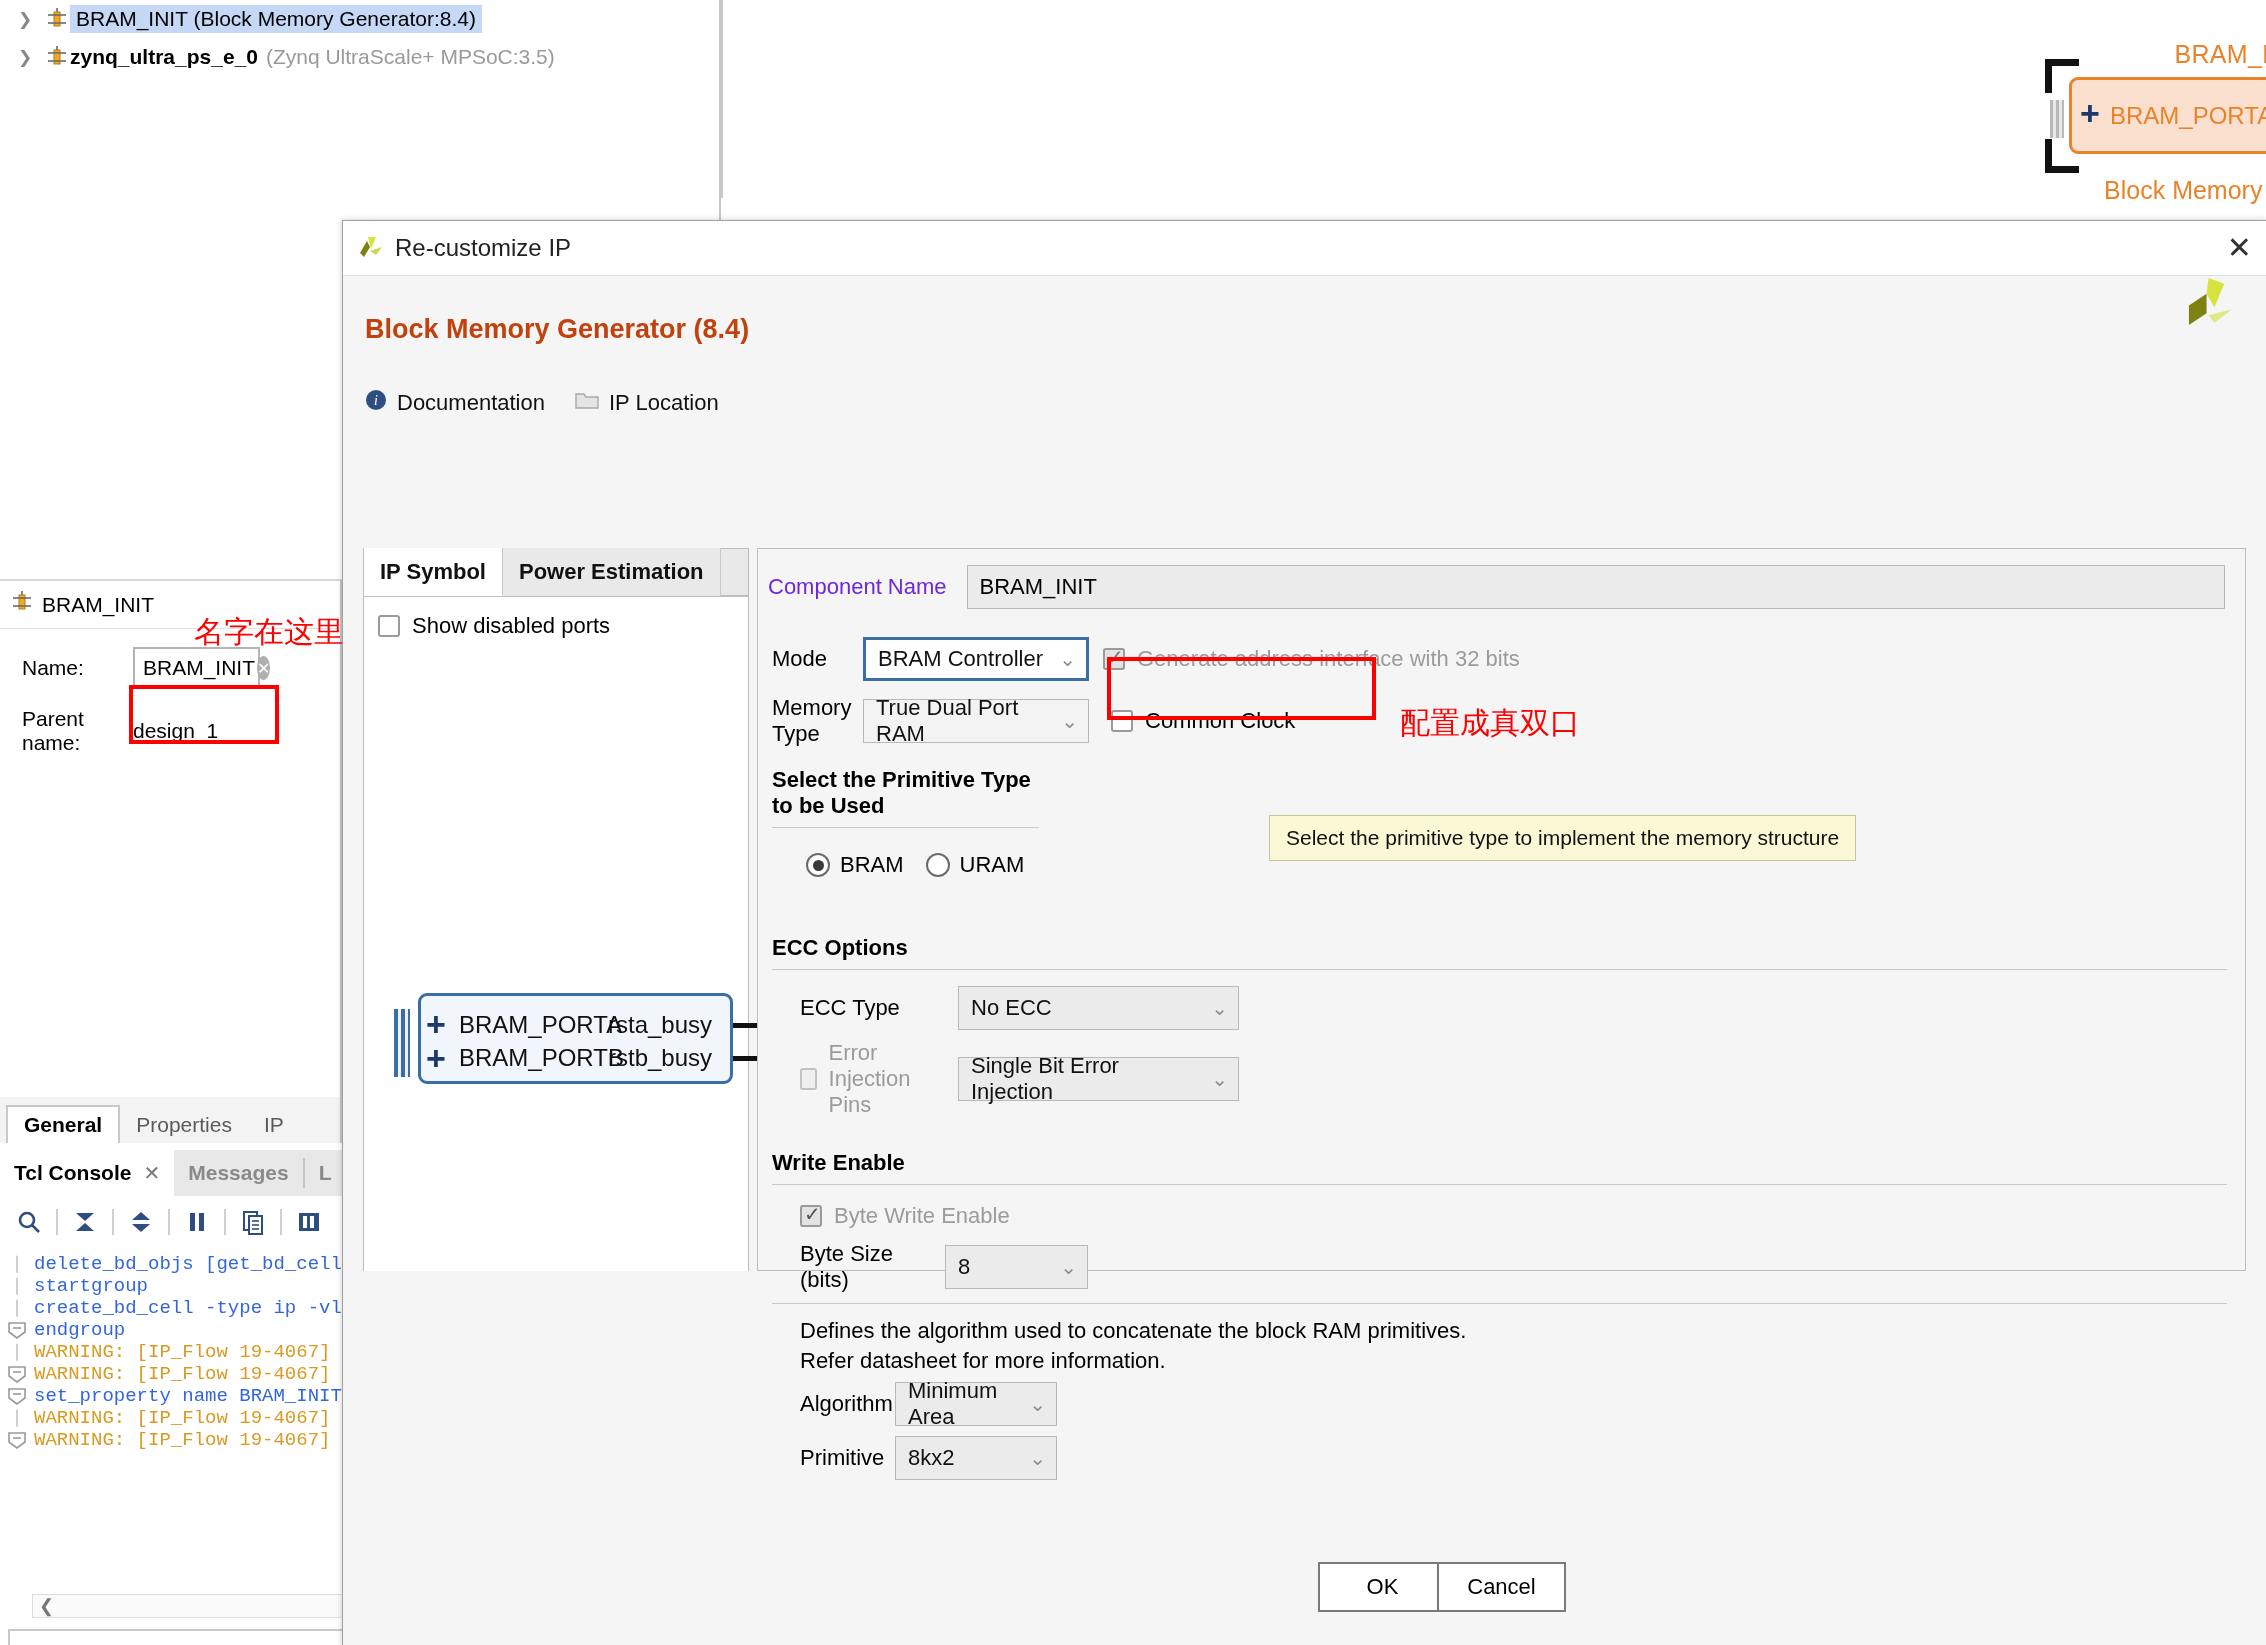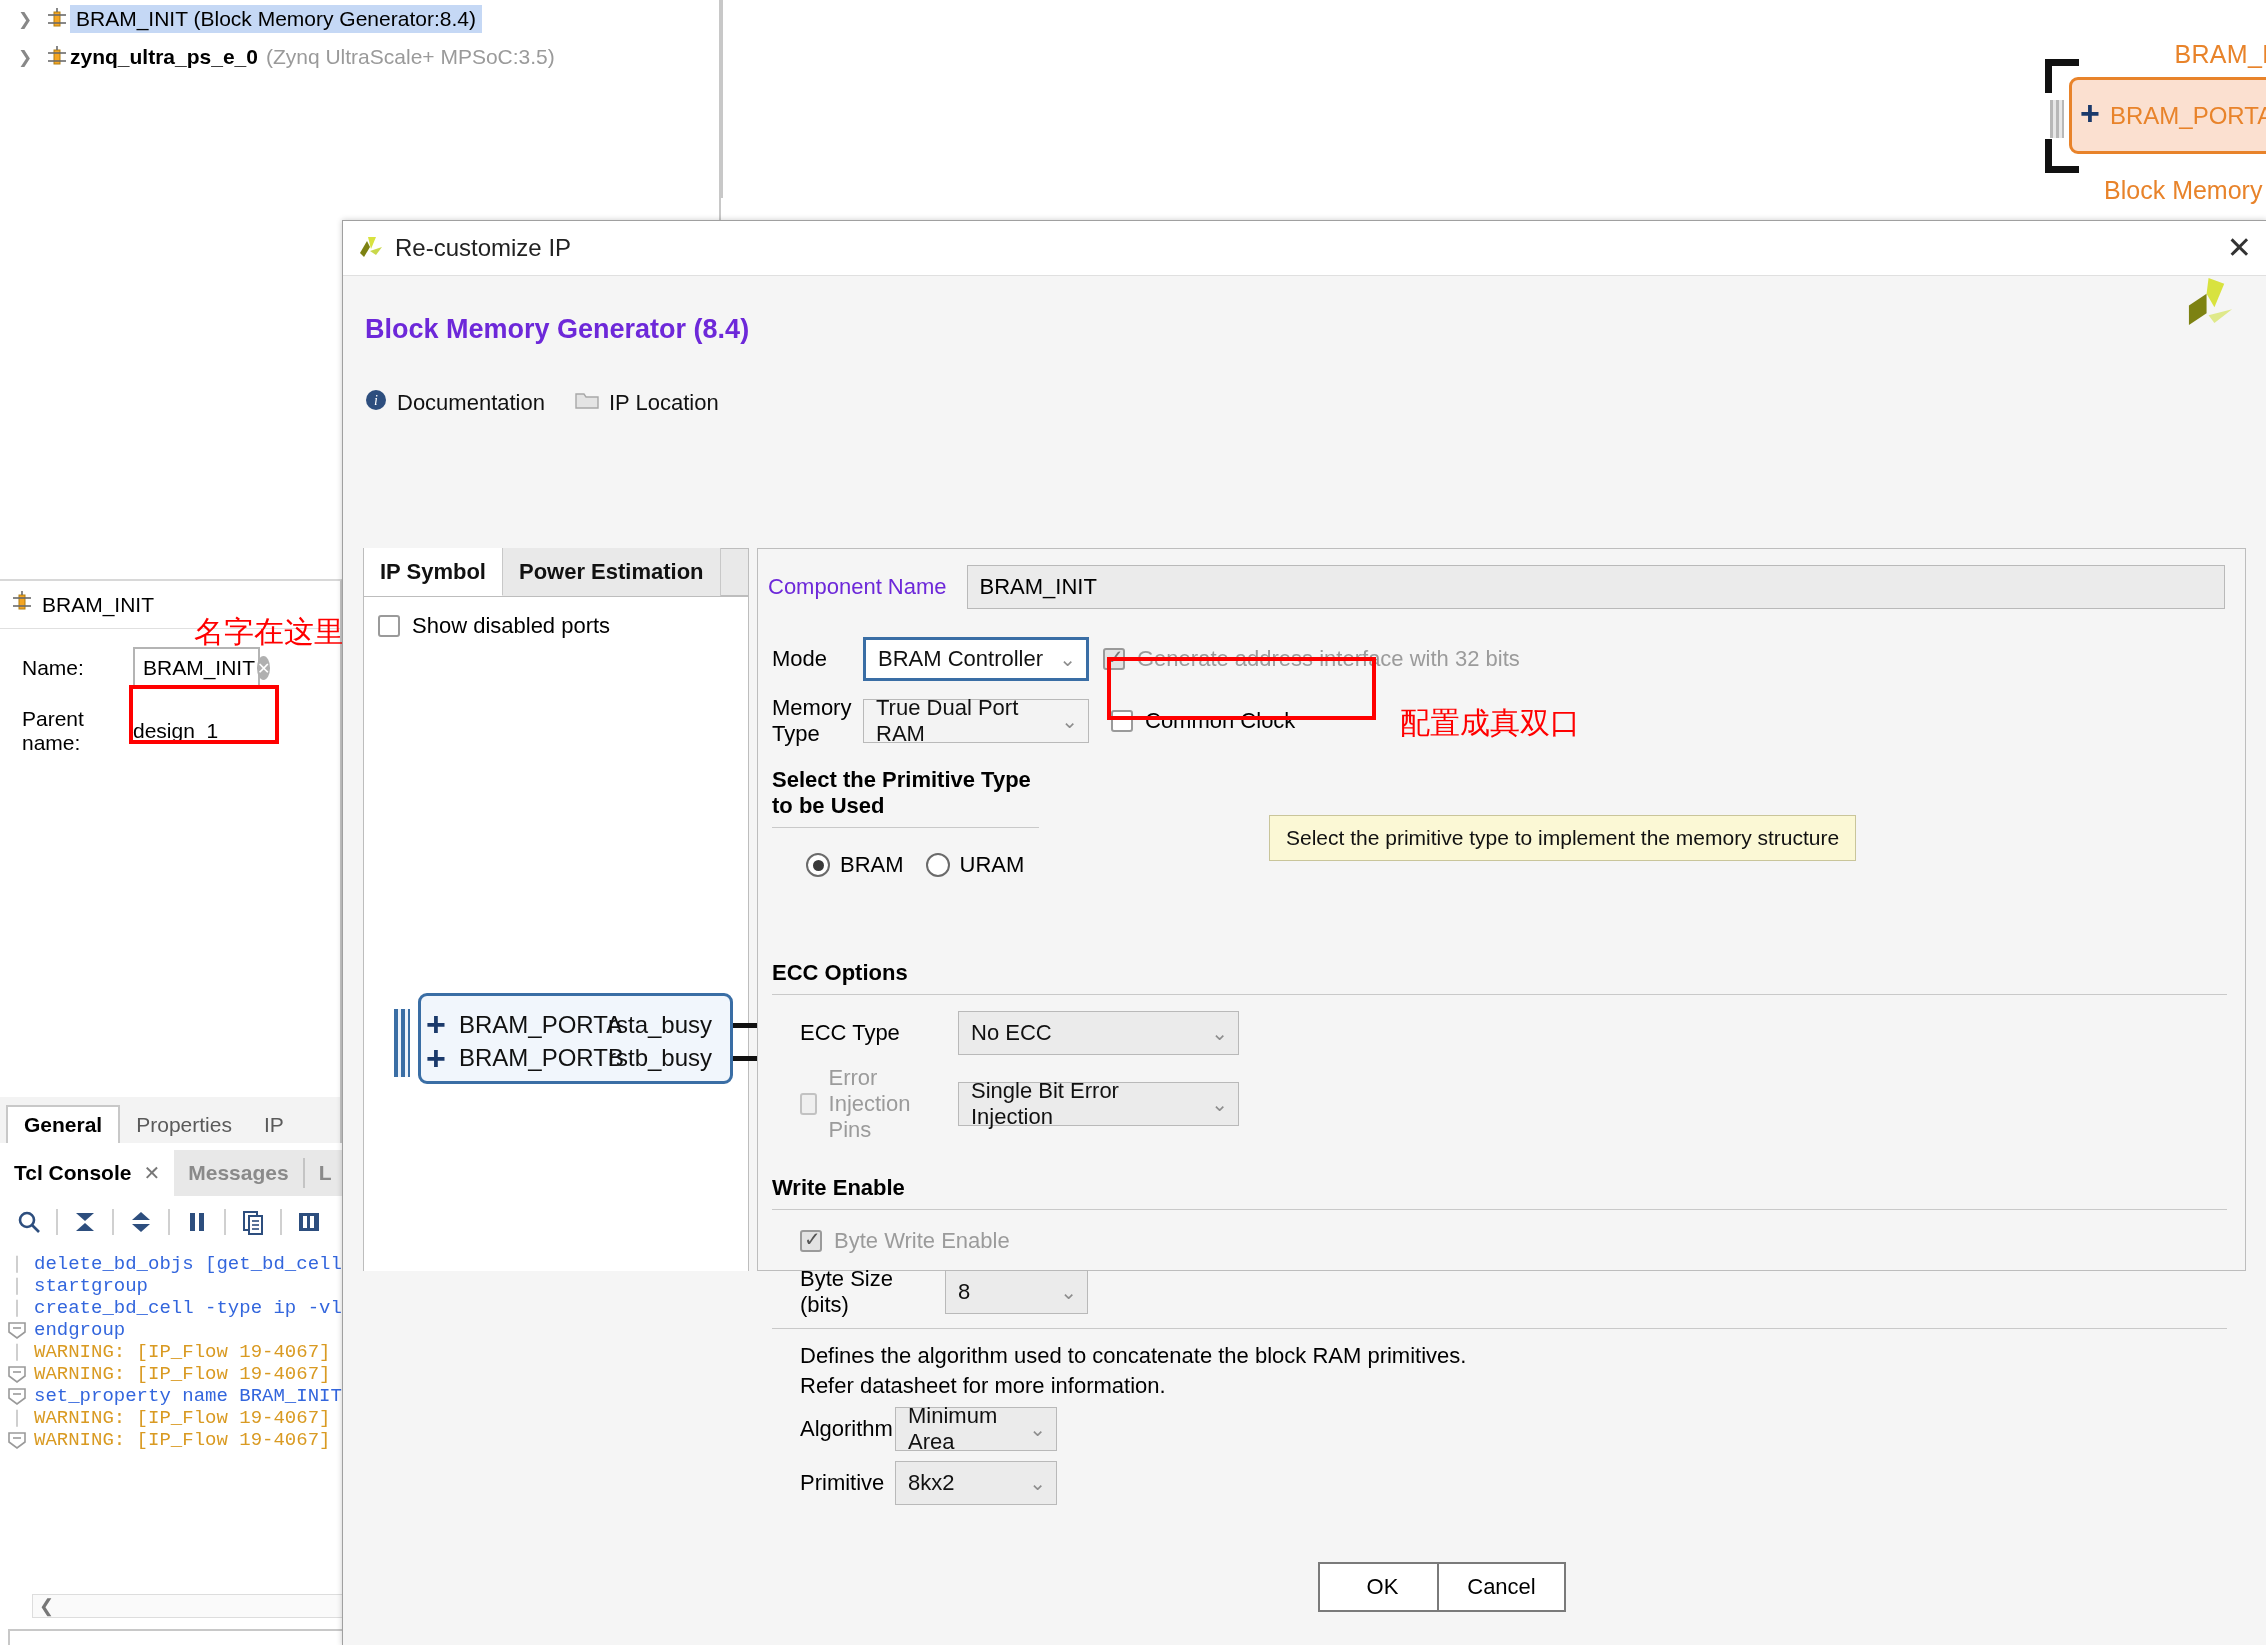--- a/index.html
+++ b/index.html
@@ -89,21 +89,21 @@
   .dialog {
     position:absolute; left:342px; top:220px; width:1925px; height:1426px;
     background:#f5f5f5; border:1px solid #a0a0a0;
     box-shadow: 0 0 6px rgba(0,0,0,.2);
   }
   .dlg-titlebar { height:55px; background:#fff; display:flex; align-items:center; padding:0 14px;
     border-bottom:1px solid #e0e0e0; }
   .dlg-title { font-size:24px; color:#222; margin-left:10px; }
   .dlg-close { margin-left:auto; font-size:30px; color:#333; line-height:1; cursor:pointer; }
   .dlg-header { position:relative; padding:38px 0 0 22px; }
-  .dlg-h1 { font-size:27px; font-weight:bold; color:#6d28d9; }
+  .dlg-h1 { font-size:27px; font-weight:bold; color:#c2410c; }
   .dlg-links { display:flex; align-items:center; gap:30px; margin-top:44px; font-size:22px; color:#111;}
   .dlg-link { display:flex; align-items:center; gap:10px; }
   .xlogo { position:absolute; right:30px; top:-4px; }
 
   .dlg-body { position:absolute; left:0; top:327px; right:0; bottom:0; }
   .panel-left { position:absolute; left:20px; top:0; width:386px; height:723px;
      background:#f5f5f5; border:1px solid #bdbdbd; }
   .panel-right { position:absolute; left:414px; top:0; right:20px; height:723px;
      background:#f5f5f5; border:1px solid #bdbdbd; }
 
@@ -490,21 +490,21 @@
             <span class="radio">
                 <span class="dot"></span>
               </span>
             <span class="flabel" style="margin-left:10px">BRAM</span>
             <span class="radio" style="margin-left:22px"></span>
             <span class="flabel" style="margin-left:10px">URAM</span>
           </div>
 
           <div class="tooltip" style="left:511px; top:192px;">Select the primitive type to implement the memory structure</div>
 
-          <div class="section-title" style="width:1455px; margin-top:82px">ECC Options</div>
+          <div class="section-title" style="width:1455px; margin-top:57px">ECC Options</div>
           <div class="hrule" style="width:1455px"></div>
 
           <div class="frow" style="margin:16px 0 10px 28px;">
             <span class="flabel" style="width:158px">ECC Type</span>
             <span class="sel" style="width:281px">
               <span>No ECC</span>
               <span class="chev">⌄</span>
             </span>
           </div>
 

